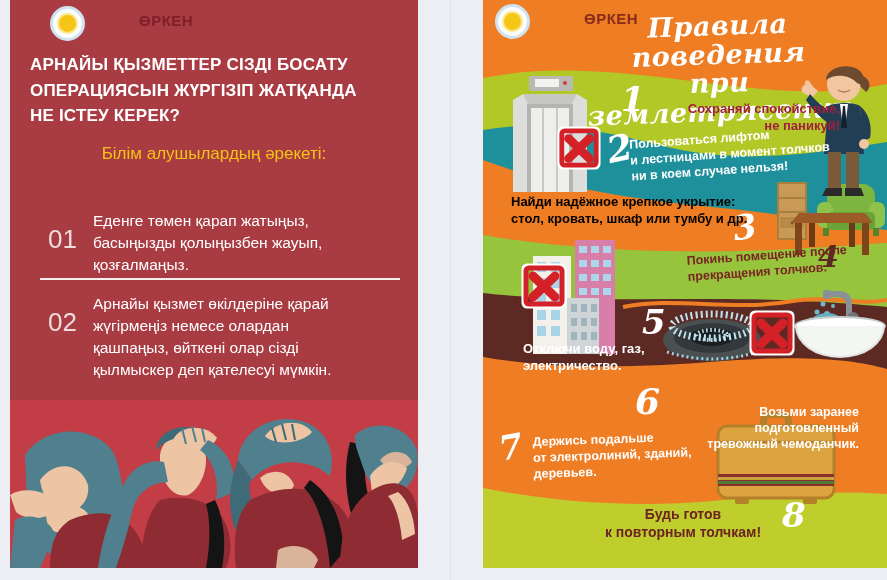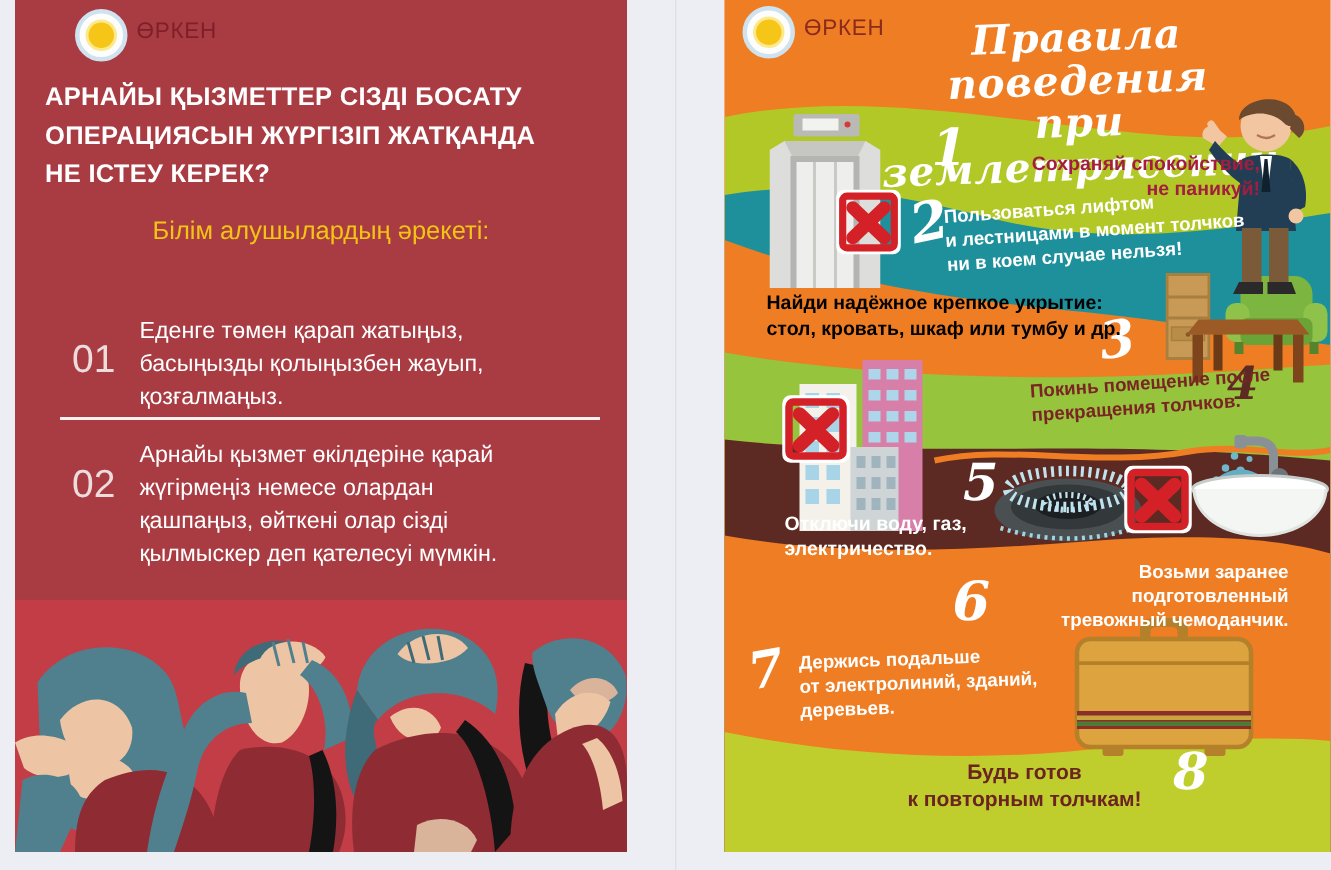--- a/index.html
+++ b/index.html
@@ -17,21 +17,21 @@
   .poster-left {
     position:absolute; left:10px; top:0; width:408px; height:568px;
     background:#a93b42; overflow:hidden;
   }
   .pl-logo { position:absolute; left:40px; top:6px; display:flex; align-items:flex-start; gap:6px; }
   .logo-circle {
     width:35px; height:35px; border-radius:50%; background:#fdfdfd;
     border:3px solid #cfe2ef; display:flex; align-items:center; justify-content:center;
   }
   .logo-sun { width:17px; height:17px; border-radius:50%; background:#f5c518; box-shadow:0 0 0 2px #fce98c; }
-  .logo-word { font-weight:normal; font-size:15px; letter-spacing:0.5px; margin-top:6px; }
+  .logo-word { font-weight:bold; font-size:15px; letter-spacing:0.5px; margin-top:6px;margin-left:48px; }
   .pl-logo .logo-word { color:#7e2029; }
   .pl-title {
     position:absolute; left:20px; right:20px; top:52px; 
     color:#ffffff; font-weight:bold; font-size:17px; line-height:1.5; letter-spacing:0.2px;
   }
   .pl-subtitle {
     position:absolute; left:20px; right:20px; top:144px; text-align:center;
     color:#f3c316; font-weight:normal; font-size:17px;
   }
   .pl-item { position:absolute; left:38px; right:30px; display:flex; gap:16px; }
@@ -66,21 +66,21 @@
   .n4 { left:335px; top:242px; font-size:30px; color:#5c2a22; }
   .n5 { left:159px; top:305px; font-size:34px; }
   .n6 { left:152px; top:383px; font-size:36px; }
   .n7 { left:16px;  top:430px; font-size:34px; transform:rotate(-10deg); }
   .n8 { left:299px; top:498px; font-size:34px; }
   .t1 { left:165px; top:101px;  width:192px; text-align:right; color:#a31e3e; font-size:13px; }
   .t2 { left:147px; top:129px; width:220px; color:#ffffff; font-size:12.5px; transform:rotate(-4deg); }
   .t3 { left:28px;  top:194px; width:240px; color:#000000; font-size:13px; }
   .t4 { left:204px; top:247px; width:170px; color:#7a2524; font-size:12.5px; transform:rotate(-4deg); }
   .t5 { left:40px;  top:341px; width:140px; color:#ffffff; font-size:13px; }
-  .t6 { left:188px; top:373px; width:188px; text-align:right; color:#ffffff; font-size:12.5px; }
+  .t6 { left:188px; top:404px; width:188px; text-align:right; color:#ffffff; font-size:12.5px; }
   .t7 { left:50px;  top:431px; width:170px; color:#ffffff; font-size:12.5px; transform:rotate(-2deg); }
   .t8 { left:100px; top:506px; width:200px; text-align:center; color:#6b2421; font-size:14px; }
   .ill { position:absolute; z-index:2; }
   .ill-elevator { left:30px;  top:76px;  width:74px;  height:116px; }
   .ill-man      { left:315px; top:58px;  width:84px;  height:142px; z-index:3; }
   .ill-cabinet  { left:294px; top:182px; width:30px;  height:58px; }
   .ill-armchair { left:332px; top:184px; width:72px;  height:52px; }
   .ill-table    { left:308px; top:207px; width:82px;  height:52px; z-index:3; }
   .ill-buildings{ left:36px;  top:240px; width:108px; height:114px; }
   .ill-burner   { left:178px; top:308px; width:102px; height:56px; }

